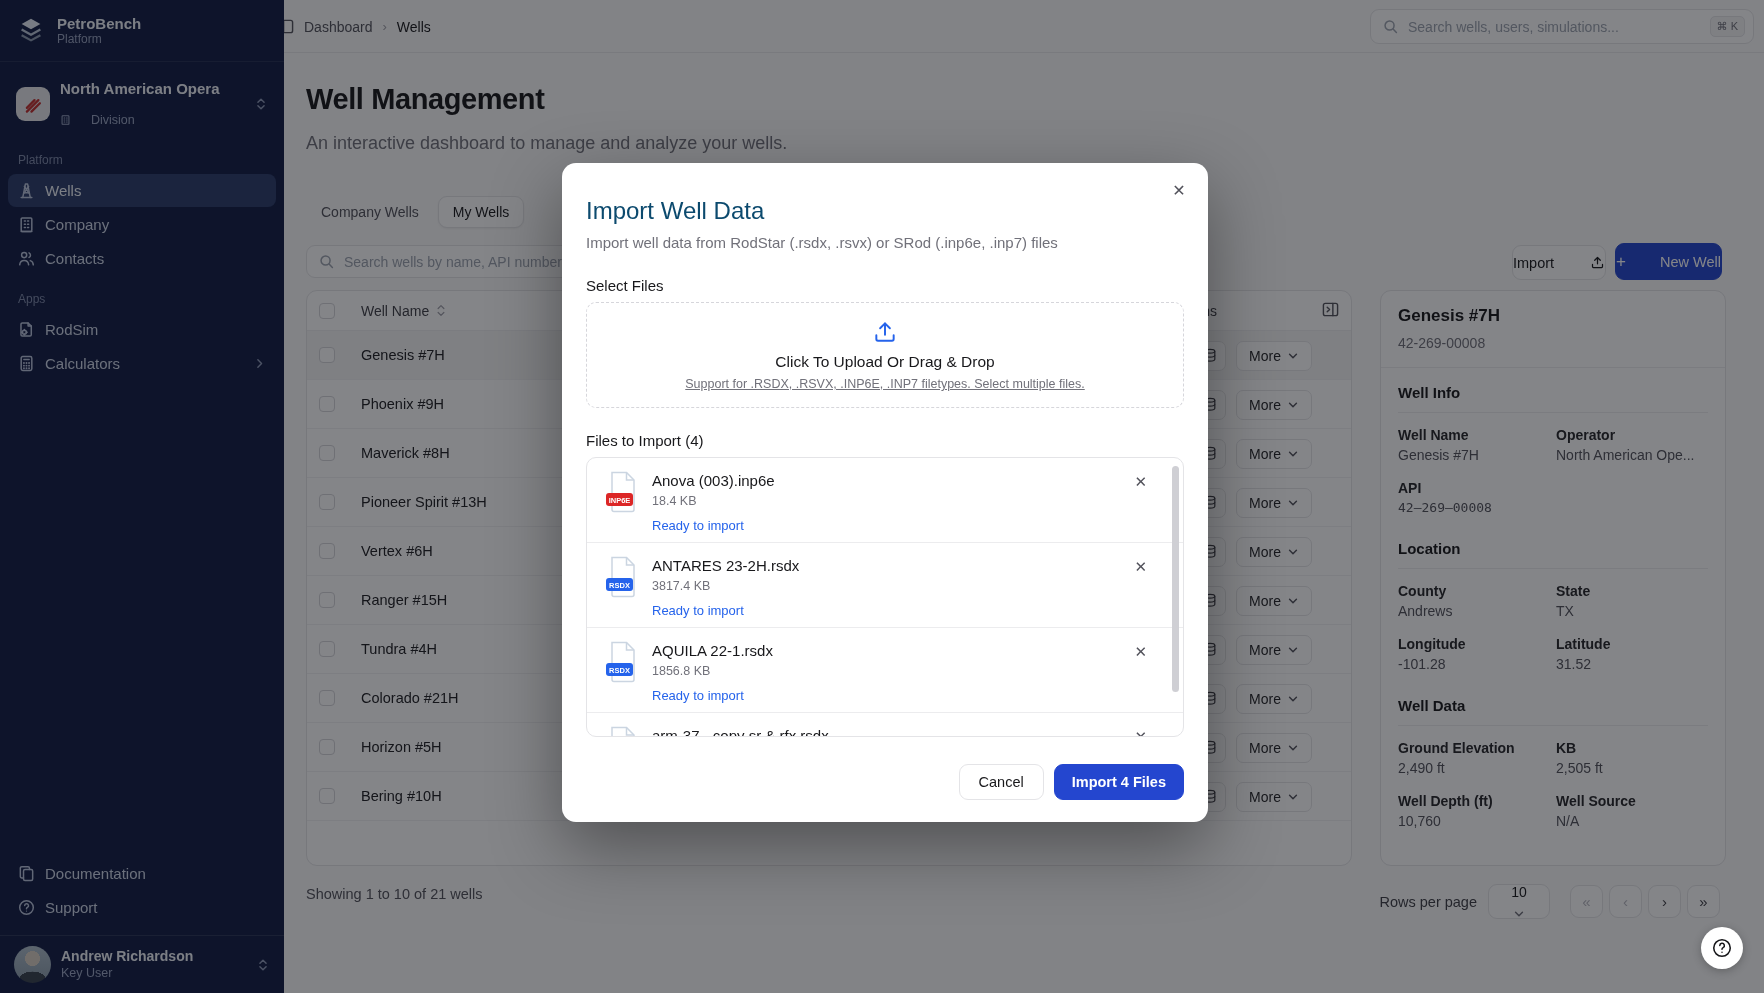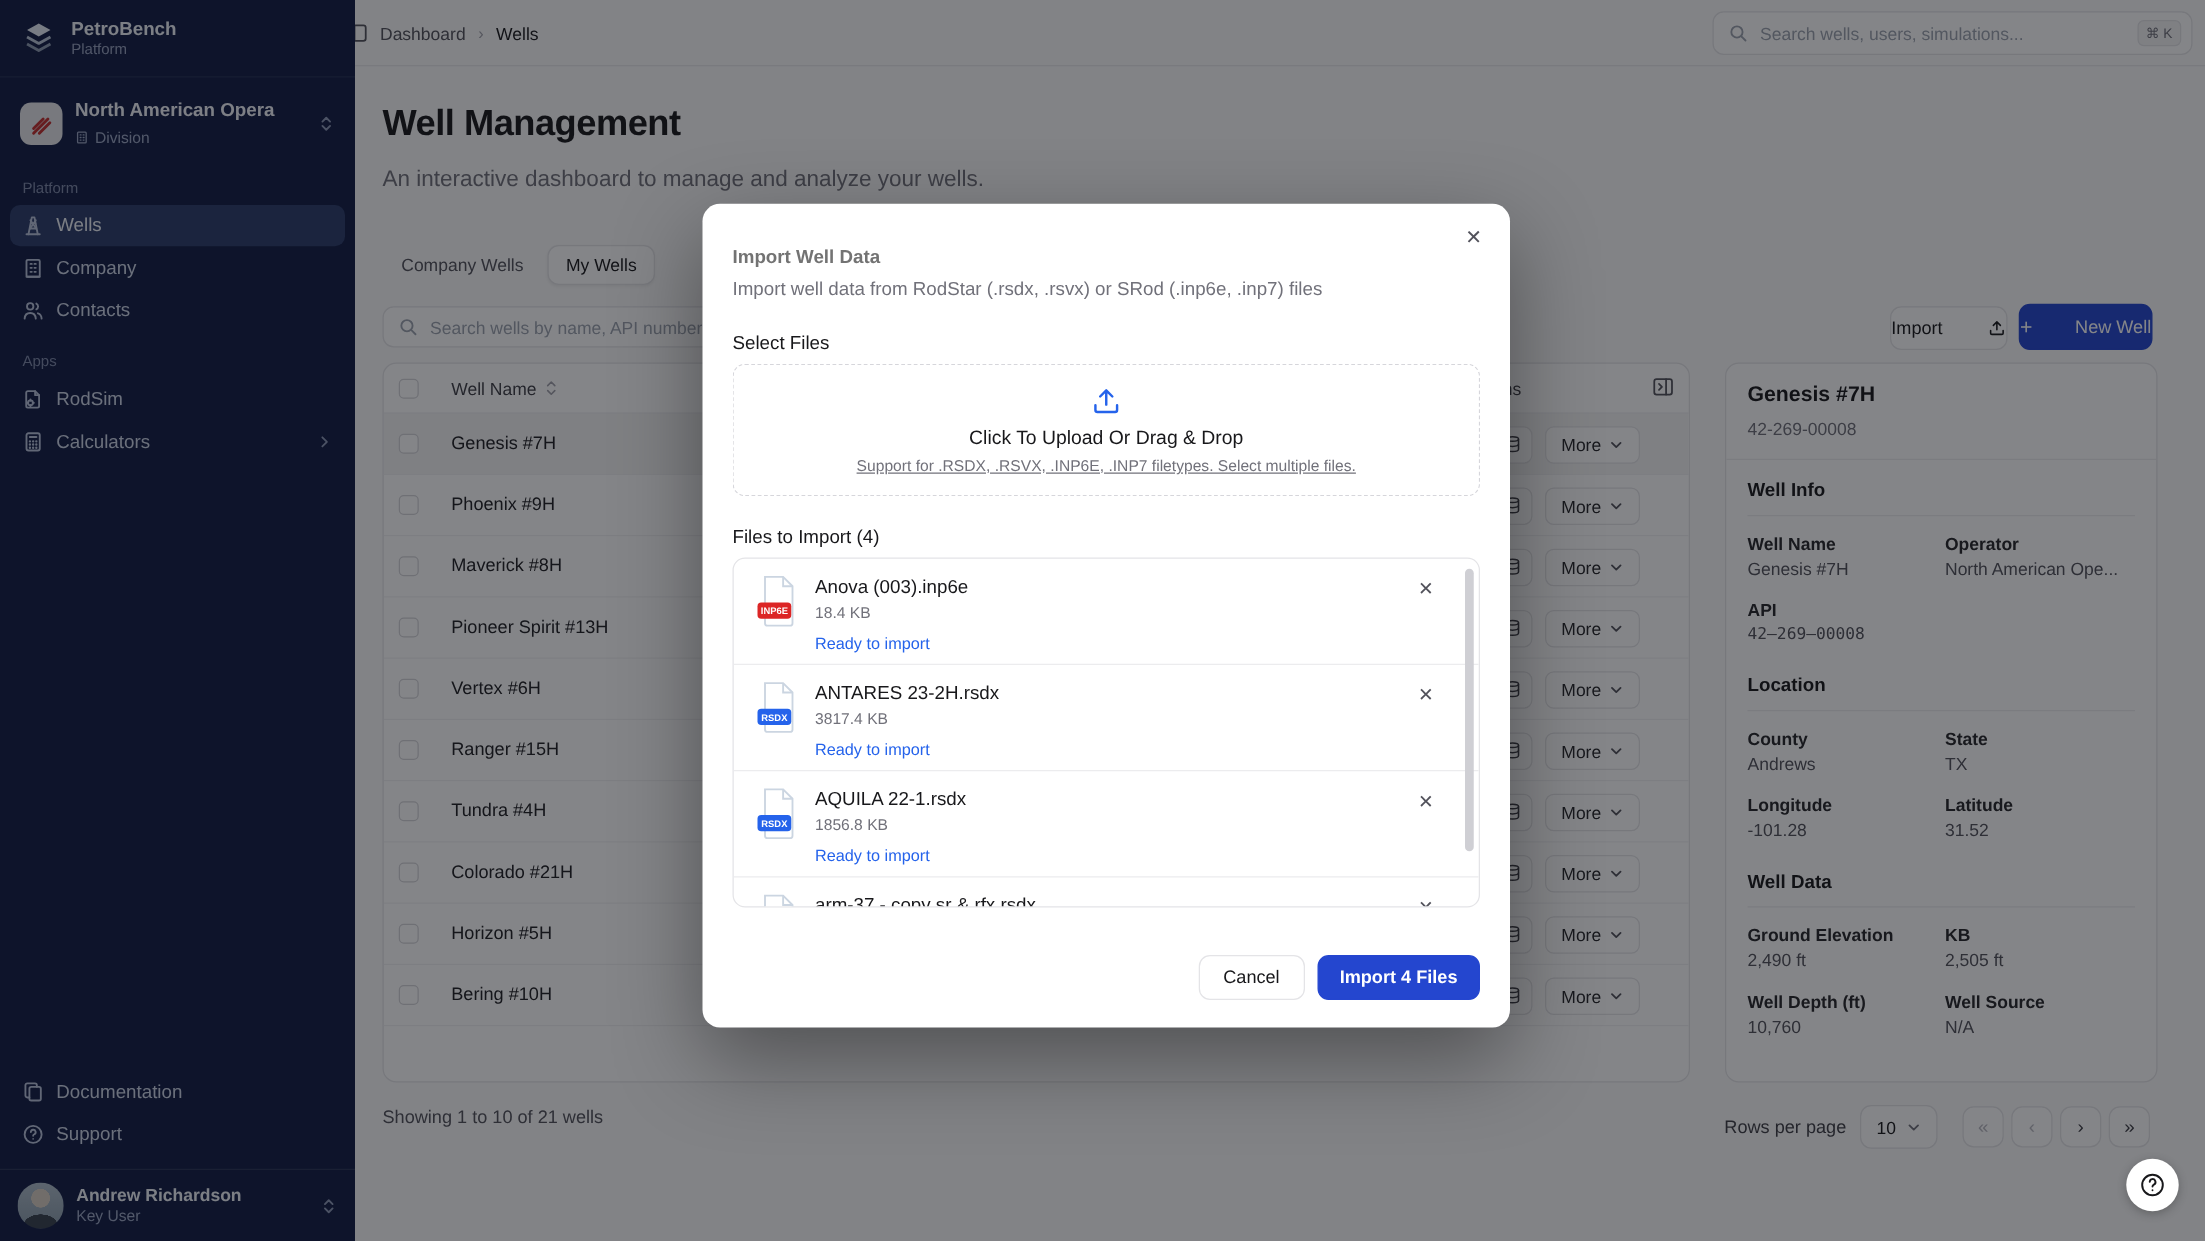--- a/index.html
+++ b/index.html
@@ -12,21 +12,21 @@
            color:#cdd5e6;display:flex;flex-direction:column;z-index:10;}
   .sb-logo{display:flex;align-items:center;gap:11px;height:62px;padding:0 16px;
            border-bottom:1px solid rgba(255,255,255,.08);}
   .sb-logo-title{font-size:15px;font-weight:700;color:#eef2f8;line-height:1.15;}
   .sb-logo-sub{font-size:12px;color:#96a0bd;line-height:1.2;}
   .sb-org{display:flex;align-items:center;gap:10px;margin:12px 8px 4px;padding:6px 8px;border-radius:8px;}
   .sb-org-icon{width:34px;height:34px;border-radius:9px;background:#e6e7ea;flex:0 0 auto;
                display:flex;align-items:center;justify-content:center;overflow:hidden;}
   .sb-org-text{flex:1;min-width:0;}
   .sb-org-name{font-size:15px;font-weight:600;color:#f0f3f9;white-space:nowrap;overflow:hidden;}
-  .sb-org-type{font-size:12.5px;color:#9aa5c2;display:flex;align-items:center;gap:5px;margin-top:6px;}
+  .sb-org-type{font-size:12.5px;color:#9aa5c2;display:flex;align-items:center;gap:20px;margin-top:16px;}
   .sb-label{font-size:12px;color:#7e89a9;padding:16px 18px 6px;}
   .sb-item{display:flex;align-items:center;gap:10px;margin:1px 8px;padding:8px 10px;border-radius:8px;
            font-size:15px;color:#cdd5e6;cursor:default;}
   .sb-item.active{background:#2c3c6a;color:#eef2f8;}
   .sb-item .icn{display:flex;width:17px;color:#b9c3da;}
   .sb-item .chev{margin-left:auto;color:#8d98b6;display:flex;}
   .sb-spacer{flex:1;}
   .sb-user{border-top:1px solid rgba(255,255,255,.1);padding:10px 14px;display:flex;align-items:center;gap:10px;}
   .avatar{width:37px;height:37px;border-radius:50%;flex:0 0 auto;
     background:
@@ -107,34 +107,34 @@
   .wp-grid{display:grid;grid-template-columns:158px 1fr;row-gap:17px;}
   .wp-label{font-size:14px;font-weight:600;color:#27272a;}
   .wp-value{font-size:14px;color:#52525b;margin-top:4px;}
   .field.mono .wp-value{font-family:"DejaVu Sans Mono",monospace;font-size:13px;}
 
   
   .showing{position:absolute;left:49px;top:886px;font-size:14.5px;color:#52525b;}
   .pager{position:absolute;right:44px;top:884px;display:flex;align-items:center;gap:6px;}
   .pager-label{font-size:14.5px;color:#3f3f46;margin-right:5px;}
   .select{width:62px;height:35px;border:1px solid #e4e4e7;border-radius:9px;background:#fff;
-          display:flex;align-items:center;justify-content:center;gap:8px;font-size:14px;color:#18181b;}
+          display:flex;align-items:center;justify-content:center;gap:8px;font-size:14px;color:#18181b;flex-direction:column;}
   .select .chev{display:flex;color:#71717a;}
   .pg-btn{width:33px;height:33px;border:1px solid #e4e4e7;border-radius:9px;background:#fff;
           display:flex;align-items:center;justify-content:center;font-size:15px;color:#3f3f46;}
   .pg-btn.disabled{color:#b8b8c0;}
   .pg-btn:first-of-type{margin-left:14px;}
 
   
   .overlay{position:absolute;inset:0;background:rgba(10,11,18,.5);z-index:40;}
   .modal{position:absolute;left:562px;top:163px;width:646px;height:659px;background:#fff;border-radius:14px;
          box-shadow:0 25px 70px rgba(0,0,0,.4);z-index:50;padding:34px 24px 22px;}
   .modal-close{position:absolute;top:15px;right:17px;font-size:16px;color:#52525b;width:24px;height:24px;
                display:flex;align-items:center;justify-content:center;}
-  .m-title{font-size:15px;font-weight:700;color:#737373;}
+  .m-title{font-size:24px;font-weight:400;color:#0c4a6e;}
   .m-sub{font-size:15px;color:#71717a;margin-top:9px;}
   .m-label{font-size:15px;font-weight:500;color:#18181b;margin-top:26px;}
   .dropzone{margin-top:8px;height:106px;border:1.5px dashed #d6d6db;border-radius:10px;background:#fff;
             display:flex;flex-direction:column;align-items:center;justify-content:center;}
   .dz-icon{color:#2563eb;display:flex;}
   .dz-main{font-size:15.5px;font-weight:500;color:#18181b;margin-top:8px;}
   .dz-sub{font-size:12.5px;color:#71717a;margin-top:6px;text-decoration:underline;}
   .m-files-label{font-size:15px;font-weight:500;color:#18181b;margin-top:24px;}
   .filelist{position:relative;margin-top:8px;height:280px;border:1px solid #e4e4e7;border-radius:10px;
             overflow:hidden;background:#fff;}

